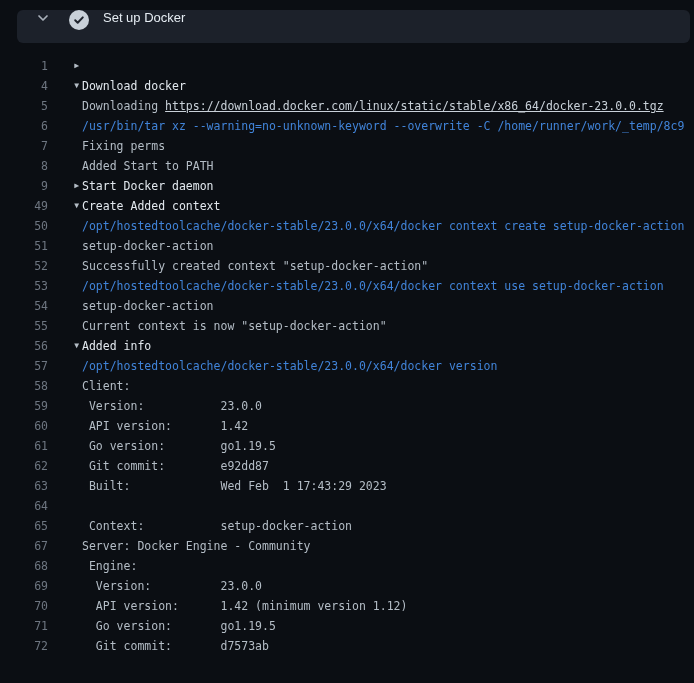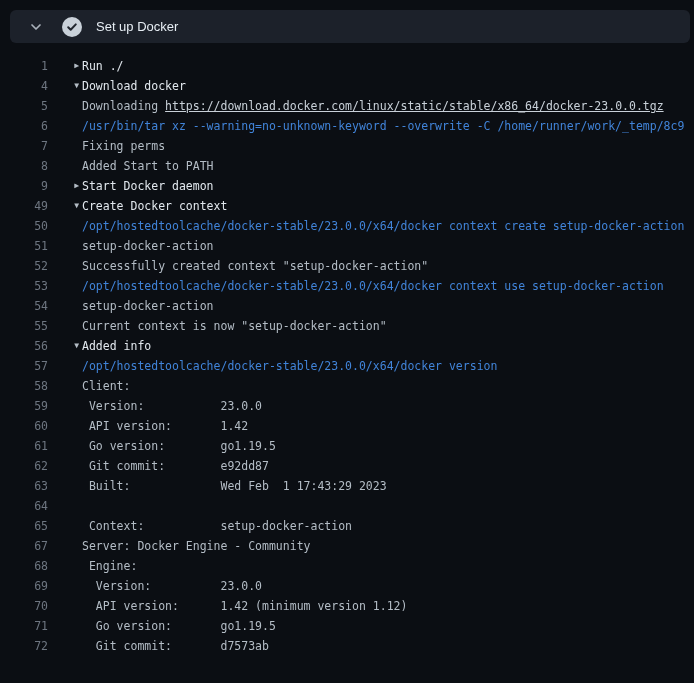--- a/index.html
+++ b/index.html
@@ -13,26 +13,26 @@
     --link:#c9d1d9;
     --icon:#a9b1ba;
   }
   *{box-sizing:border-box;margin:0;padding:0;}
   html,body{width:694px;height:683px;overflow:hidden;}
   body{
     background:var(--bg);
     font-family:"Liberation Sans", sans-serif;
   }
   .step-header{
-    margin:10px 4px 0 10px;
+    margin:10px 4px 0 17px;
     height:33px;
     background:var(--header-bg);
     border-radius:6px;
     display:flex;
-    align-items:center;
+    align-items:flex-start;
     padding:0 12px;
     cursor:pointer;
   }
   .chev{display:inline-flex;align-items:center;margin:0 4px 0 6px;}
   .status{display:inline-flex;align-items:center;margin-left:14px;}
   .title{
     color:var(--title);
     font-size:13px;
     margin-left:14px;
   }
@@ -95,28 +95,28 @@
     <span class="status">
       <svg width="20" height="20" viewBox="0 0 20 20" aria-hidden="true">
         <circle cx="10" cy="10" r="10" fill="#c9d1d9"></circle>
         <path d="M6.2 10.3l2.5 2.5 5.1-5.4" stroke="#20252e" stroke-width="2" fill="none" stroke-linecap="round" stroke-linejoin="round"></path>
       </svg>
     </span>
     <span class="title">Set up Docker</span>
   </div>
 
   <div class="log">
-      <div class="row"><span class="num">1</span><span class="exp"><span class="tri">▶</span></span><span class="txt group">Run ./</span></div>
+      <div class="row"><span class="num">1</span><span class="exp"><span class="tri">▶</span></span></div>
       <div class="row"><span class="num">4</span><span class="exp"><span class="tri">▼</span></span><span class="txt group">Download docker</span></div>
       <div class="row"><span class="num">5</span><span class="exp"></span><span class="txt text"><span>Downloading </span><a class="loglink">https://download.docker.com/linux/static/stable/x86_64/docker-23.0.0.tgz</a></span></div>
       <div class="row"><span class="num">6</span><span class="exp"></span><span class="txt command">/usr/bin/tar xz --warning=no-unknown-keyword --overwrite -C /home/runner/work/_temp/8c9</span></div>
       <div class="row"><span class="num">7</span><span class="exp"></span><span class="txt text">Fixing perms</span></div>
       <div class="row"><span class="num">8</span><span class="exp"></span><span class="txt text">Added Start to PATH</span></div>
       <div class="row"><span class="num">9</span><span class="exp"><span class="tri">▶</span></span><span class="txt group">Start Docker daemon</span></div>
-      <div class="row"><span class="num">49</span><span class="exp"><span class="tri">▼</span></span><span class="txt group">Create Docker context</span></div>
+      <div class="row"><span class="num">49</span><span class="exp"><span class="tri">▼</span></span><span class="txt group">Create Added context</span></div>
       <div class="row"><span class="num">50</span><span class="exp"></span><span class="txt command">/opt/hostedtoolcache/docker-stable/23.0.0/x64/docker context create setup-docker-action</span></div>
       <div class="row"><span class="num">51</span><span class="exp"></span><span class="txt text">setup-docker-action</span></div>
       <div class="row"><span class="num">52</span><span class="exp"></span><span class="txt text">Successfully created context "setup-docker-action"</span></div>
       <div class="row"><span class="num">53</span><span class="exp"></span><span class="txt command">/opt/hostedtoolcache/docker-stable/23.0.0/x64/docker context use setup-docker-action</span></div>
       <div class="row"><span class="num">54</span><span class="exp"></span><span class="txt text">setup-docker-action</span></div>
       <div class="row"><span class="num">55</span><span class="exp"></span><span class="txt text">Current context is now "setup-docker-action"</span></div>
       <div class="row"><span class="num">56</span><span class="exp"><span class="tri">▼</span></span><span class="txt group">Added info</span></div>
       <div class="row"><span class="num">57</span><span class="exp"></span><span class="txt command">/opt/hostedtoolcache/docker-stable/23.0.0/x64/docker version</span></div>
       <div class="row"><span class="num">58</span><span class="exp"></span><span class="txt text">Client:</span></div>
       <div class="row"><span class="num">59</span><span class="exp"></span><span class="txt text"> Version:           23.0.0</span></div>

